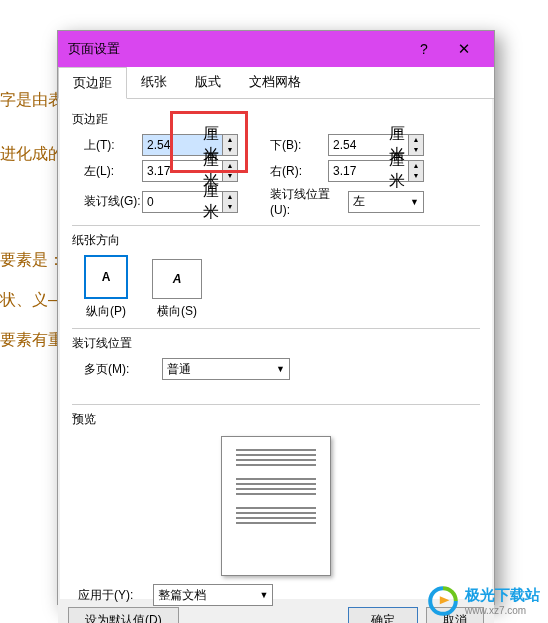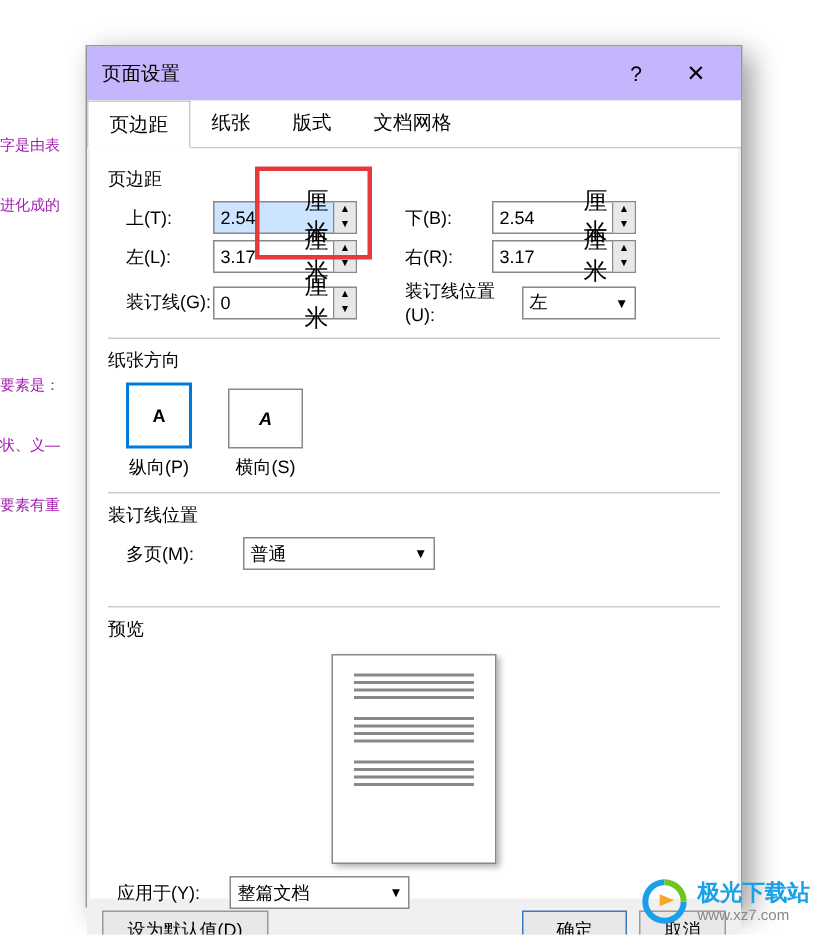--- a/index.html
+++ b/index.html
@@ -1,19 +1,19 @@
 <!DOCTYPE html>
 <html><head>
 <meta charset="utf-8">
 <style>
 * { box-sizing: border-box; margin: 0; padding: 0; font-family: "Microsoft YaHei", "SimSun", sans-serif; font-size: 12px; }
 body { width: 548px; height: 623px; background: #fff; position: relative; overflow: hidden; }
-.bgtext { position: absolute; left: 0; color: #a21caf; font-size: 10px; }
+.bgtext { position: absolute; left: 0; color: #a16207; font-size: 16px; }
 .dialog { position: absolute; left: 57px; top: 30px; width: 438px; height: 575px; background: #f0f0f0; border: 1px solid #999; box-shadow: 6px 6px 18px rgba(0,0,0,0.4); }
-.titlebar { height: 36px; display: flex; align-items: center; padding: 0 10px; background: #c4b5fd; }
+.titlebar { height: 36px; display: flex; align-items: center; padding: 0 10px; background: #d946ef; }
 .titlebar .title { flex: 1; font-size: 13px; }
 .titlebar .help { width: 40px; text-align: center; font-size: 14px; }
 .titlebar .close { width: 40px; text-align: center; font-size: 15px; }
 .tabs { display: flex; border-bottom: 1px solid #ccc; background: #fff; }
 .tab { padding: 6px 14px; font-size: 13px; }
 .tab.active { border: 1px solid #ccc; border-bottom: 1px solid #fff; margin-bottom: -1px; background: #fff; }
 .content { padding: 8px 12px 12px 12px; background: #fff; margin: 0 2px; height: 500px; position: relative; }
 .group-title { font-size: 12px; margin: 4px 0 6px 0; }
 .row { display: flex; align-items: center; margin: 4px 0; }
 .lbl { width: 70px; padding-left: 12px; }
@@ -41,21 +41,21 @@
 .red-box { position: absolute; border: 3px solid #e63939; pointer-events: none; z-index: 50; }
 .logo { position: absolute; right: 8px; bottom: 6px; display: flex; align-items: center; gap: 6px; }
 .logo svg { width: 32px; height: 32px; }
 .logo .cn { font-size: 15px; font-weight: bold; color: #1aa0e6; }
 .logo .en { font-size: 10px; color: #888; }
 </style>
 </head>
 <body>
 
 <div class="bgtext" style="top:90px">字是由表</div>
-<div class="bgtext" style="top:130px">进化成的</div>
+<div class="bgtext" style="top:144px">进化成的</div>
 <div class="bgtext" style="top:250px">要素是：</div>
 <div class="bgtext" style="top:290px">状、义—</div>
 <div class="bgtext" style="top:330px">要素有重</div>
 
 <div class="dialog">
   <div class="titlebar">
     <span class="title">页面设置</span>
     <span class="help">?</span>
     <span class="close">✕</span>
   </div>

